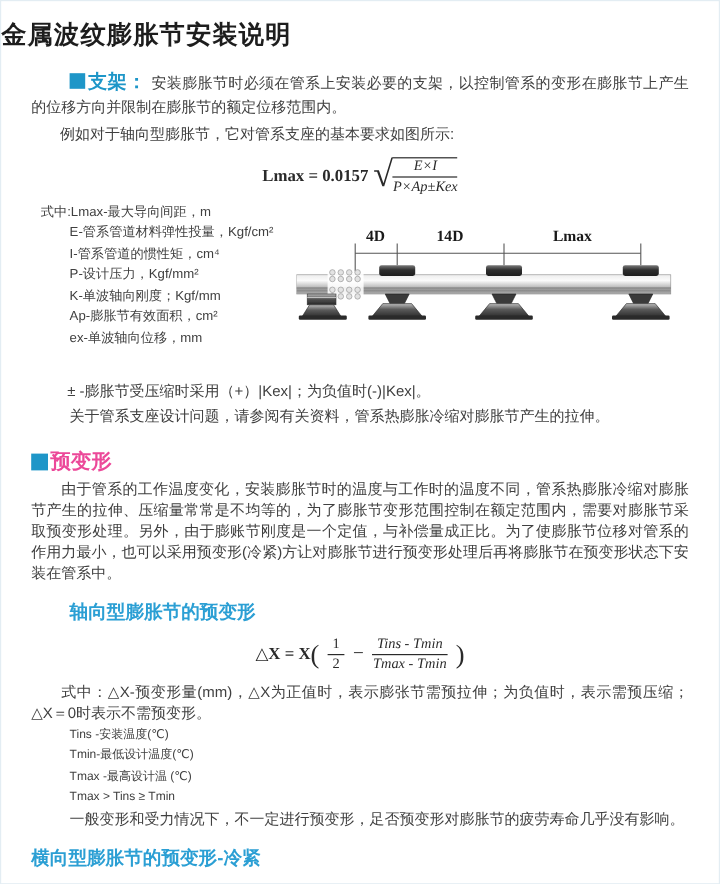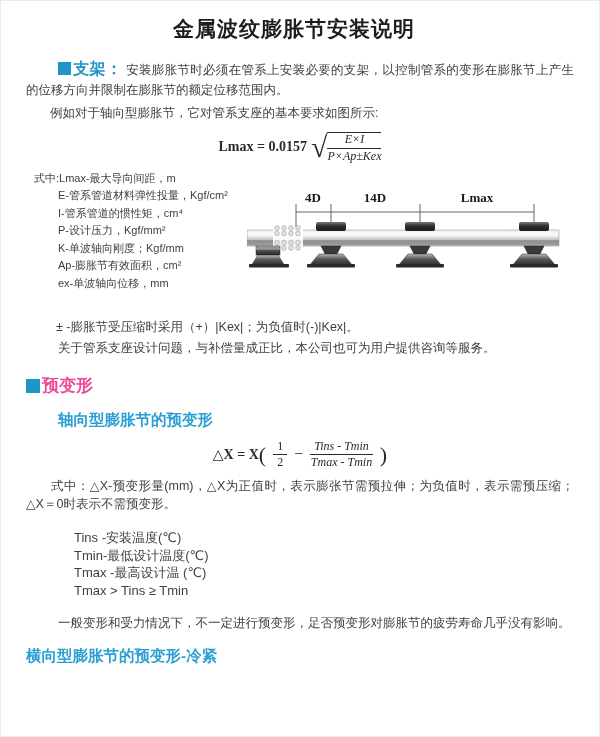--- a/index.html
+++ b/index.html
@@ -8,21 +8,20 @@
     background:#ffffff;
     border:1px solid #e3edf3;
     box-sizing:border-box;
     font-family:"Liberation Sans","DejaVu Sans",sans-serif;
     color:#404040;
     overflow:hidden;
   }
   .page{padding:12px 0 0 0;}
   h1.title{
     margin:2px 12px 16px 0;
-    text-align:center;
     font-size:21px;
     letter-spacing:1px;
     color:#1d1d1d;
     font-weight:bold;
   }
   .para{
     margin:0 25px;
     font-size:12.5px;
     line-height:20px;
     text-align:justify;
@@ -93,21 +92,21 @@
   .predeform-body{line-height:17.5px;text-indent:2em;}
   h3.sub-head{
     margin:13px 0 2px 57px;
     font-size:15.5px;
     color:#2B9FD4;
     font-weight:bold;
   }
   h3.sub-head.left{margin-left:25px;}
   .formula-note{margin-top:8px;line-height:17.5px;text-indent:2em;}
   .plain-line{margin:0 25px 0 57px;font-size:12.5px;line-height:17.5px;text-align:left;}
-  .temp-list{list-style:none;margin:16px;padding:0 0 0 57px;font-size:13px;line-height:17.5px;}
+  .temp-list{list-style:none;margin:0;padding:0 0 0 57px;font-size:10px;line-height:17.5px;}
   .remark{margin-top:1px;}
 </style>
 </head>
 <body>
 
 <div class="page">
 
   <h1 class="title">金属波纹膨胀节安装说明</h1>
 
   <p class="para intro"><span class="marker-square"></span><span class="sec-label">支架：</span><span>安装膨胀节时必须在管系上安装必要的支架，以控制管系的变形在膨胀节上产生的位移方向并限制在膨胀节的额定位移范围内。</span></p>
@@ -217,24 +216,25 @@
       <g>
         <rect x="272" y="32" width="30" height="9" rx="2" fill="url(#gClamp)"></rect>
         <polygon points="277,56 297,56 293,64 281,64" fill="#3a3a3a" stroke="#1f1f1f" stroke-width="0.5"></polygon>
         <polygon points="265,76 309,76 299,64 275,64" fill="url(#gBase)" stroke="#222" stroke-width="0.5"></polygon>
         <rect x="263" y="74" width="48" height="3.5" rx="1" fill="#2a2a2a"></rect>
       </g>
     </svg>
   </div>
 
   <p class="para pm-note">± -膨胀节受压缩时采用（+）|Kex|；为负值时(-)|Kex|。</p>
-  <p class="para consult-note">关于管系支座设计问题，与补偿量成正比，本公司也可为用户提供咨询等服务。</p>
+  <p class="para consult-note">关于管系支座设计问题，请参阅有关资料，管系热膨胀冷缩对膨胀节产生的拉伸。</p>
 
   <h2 class="sec-head"><span class="marker-square big"></span><span>预变形</span></h2>
 
+  <p class="para predeform-body">由于管系的工作温度变化，安装膨胀节时的温度与工作时的温度不同，管系热膨胀冷缩对膨胀节产生的拉伸、压缩量常常是不均等的，为了膨胀节变形范围控制在额定范围内，需要对膨胀节采取预变形处理。另外，由于膨账节刚度是一个定值，与补偿量成正比。为了使膨胀节位移对管系的作用力最小，也可以采用预变形(冷紧)方让对膨胀节进行预变形处理后再将膨胀节在预变形状态下安装在管系中。</p>
 
   <h3 class="sub-head">轴向型膨胀节的预变形</h3>
 
   <div class="formula">
     <span class="lhs">△X = X</span><span class="bigparen">(</span>
     <span class="frac">
       <span class="num">1</span>
       <span class="den">2</span>
     </span>
     <span>−</span>

